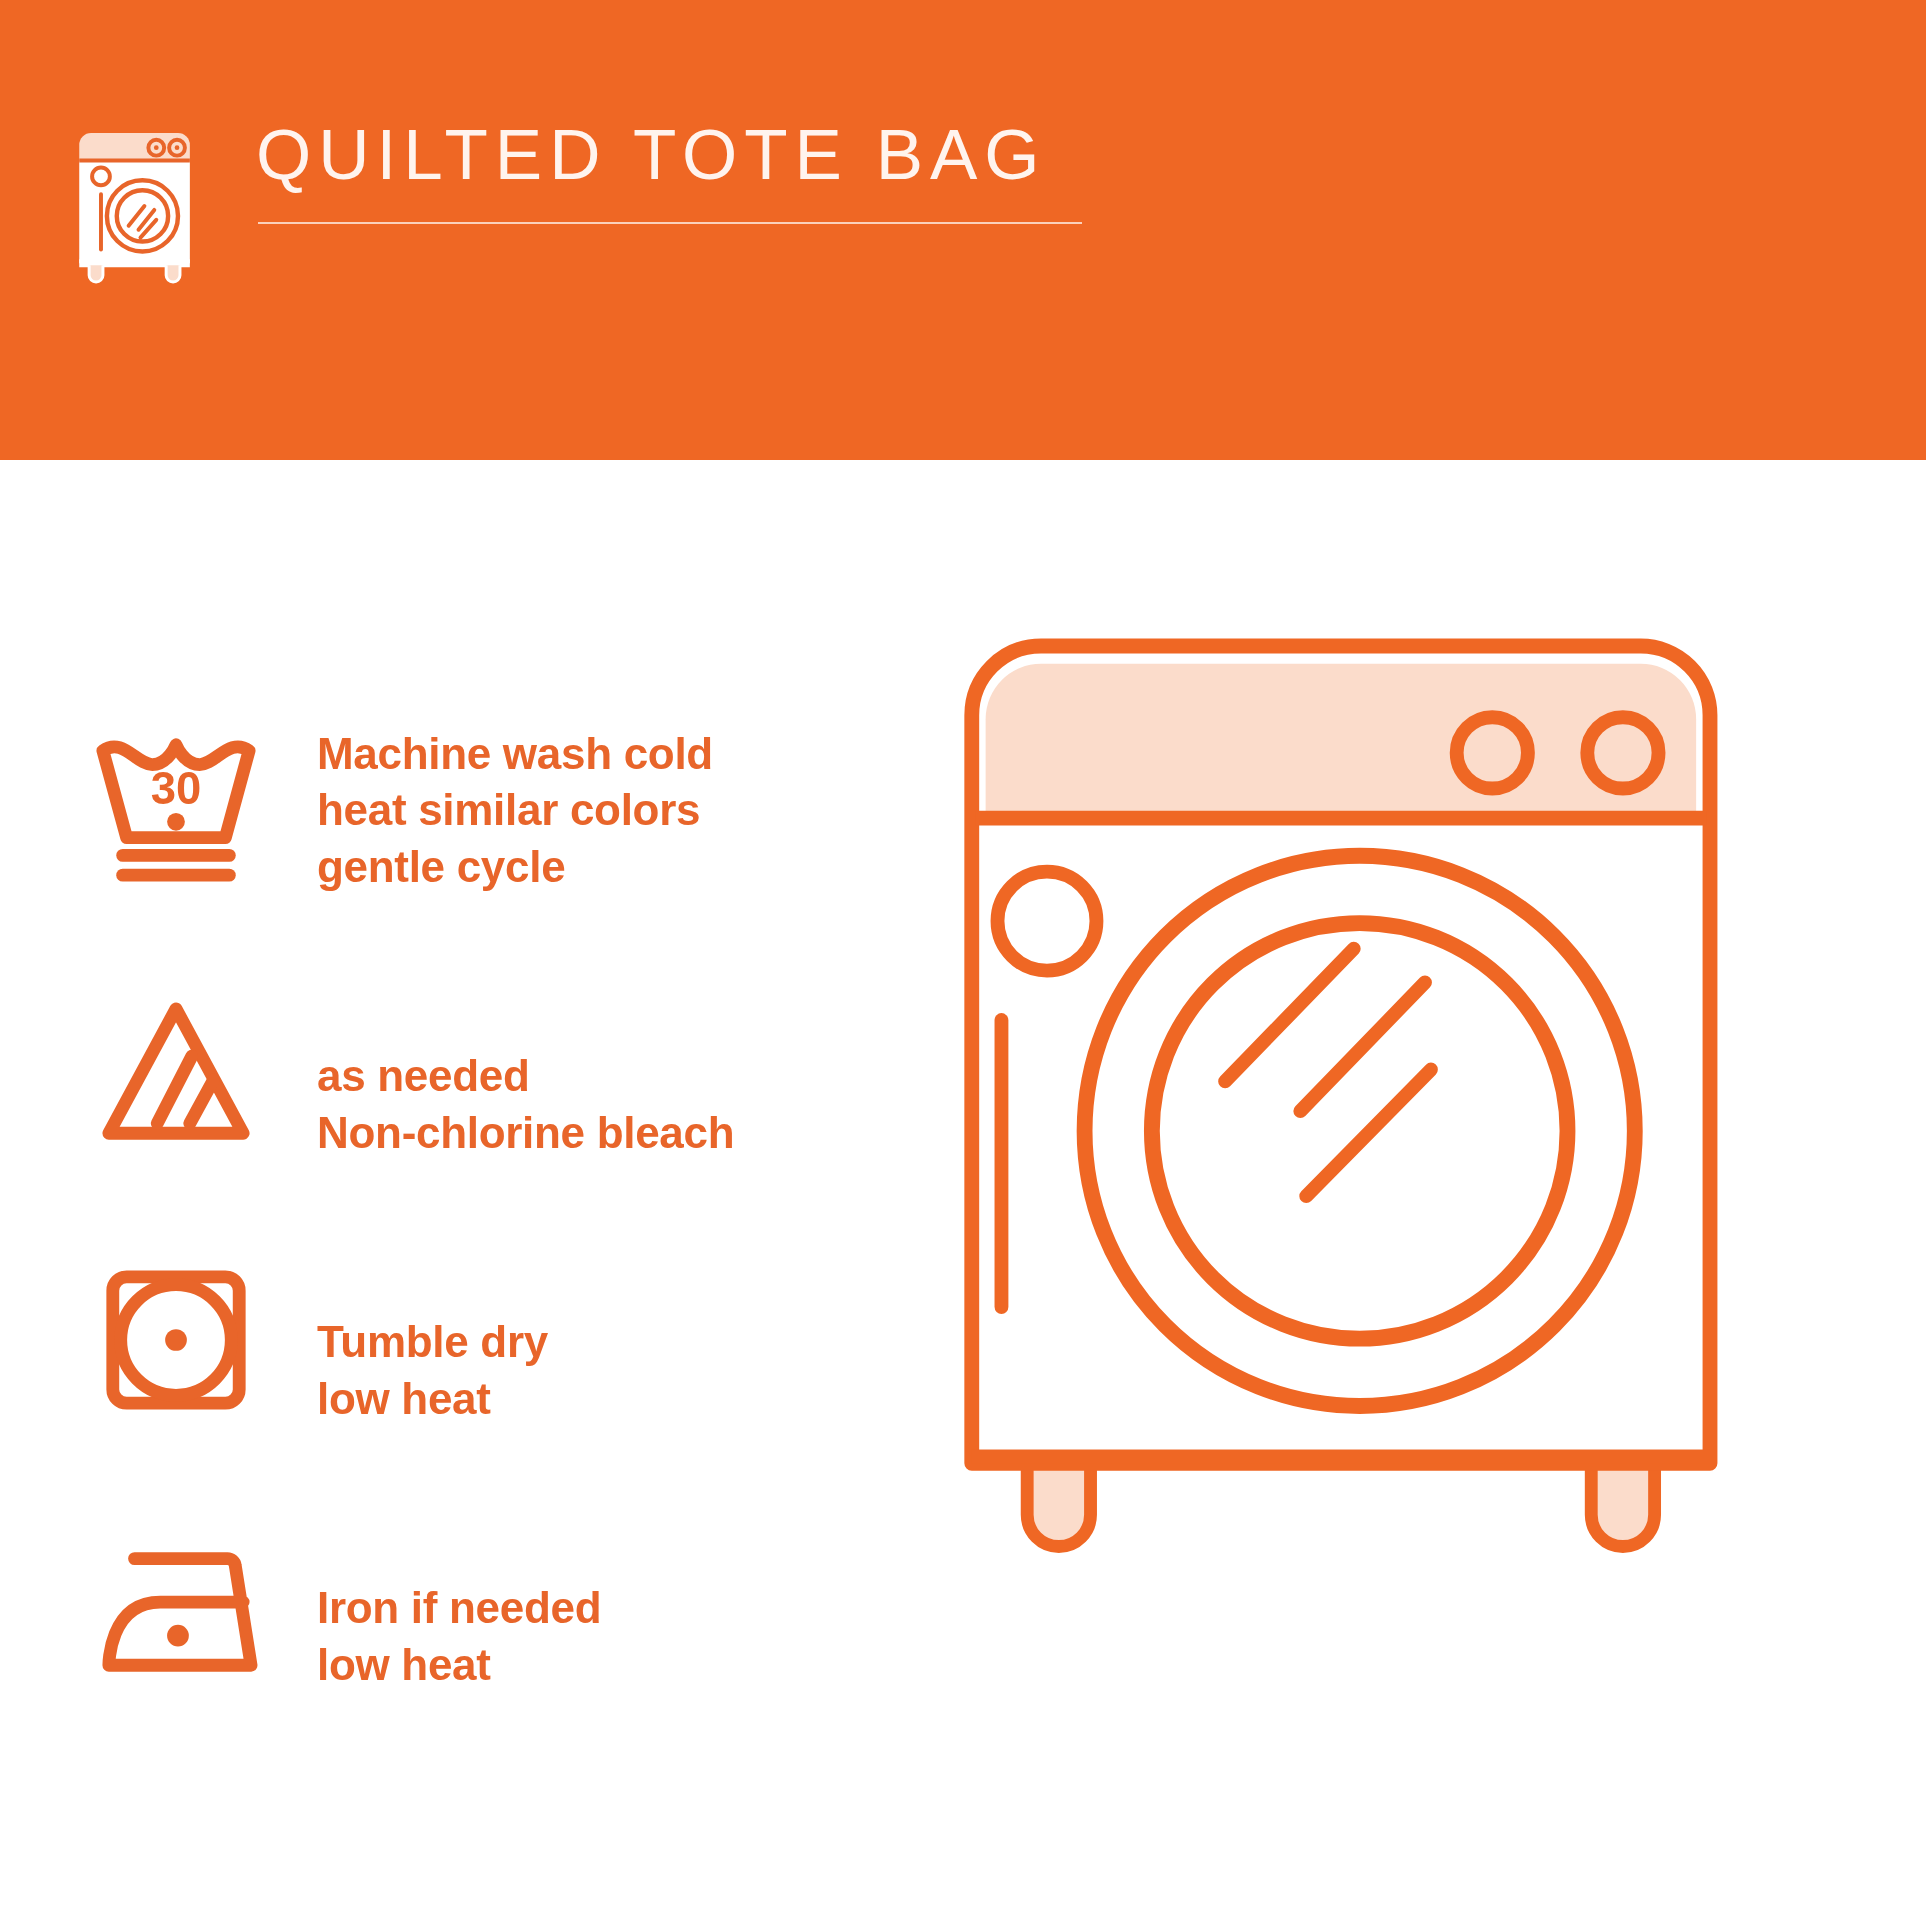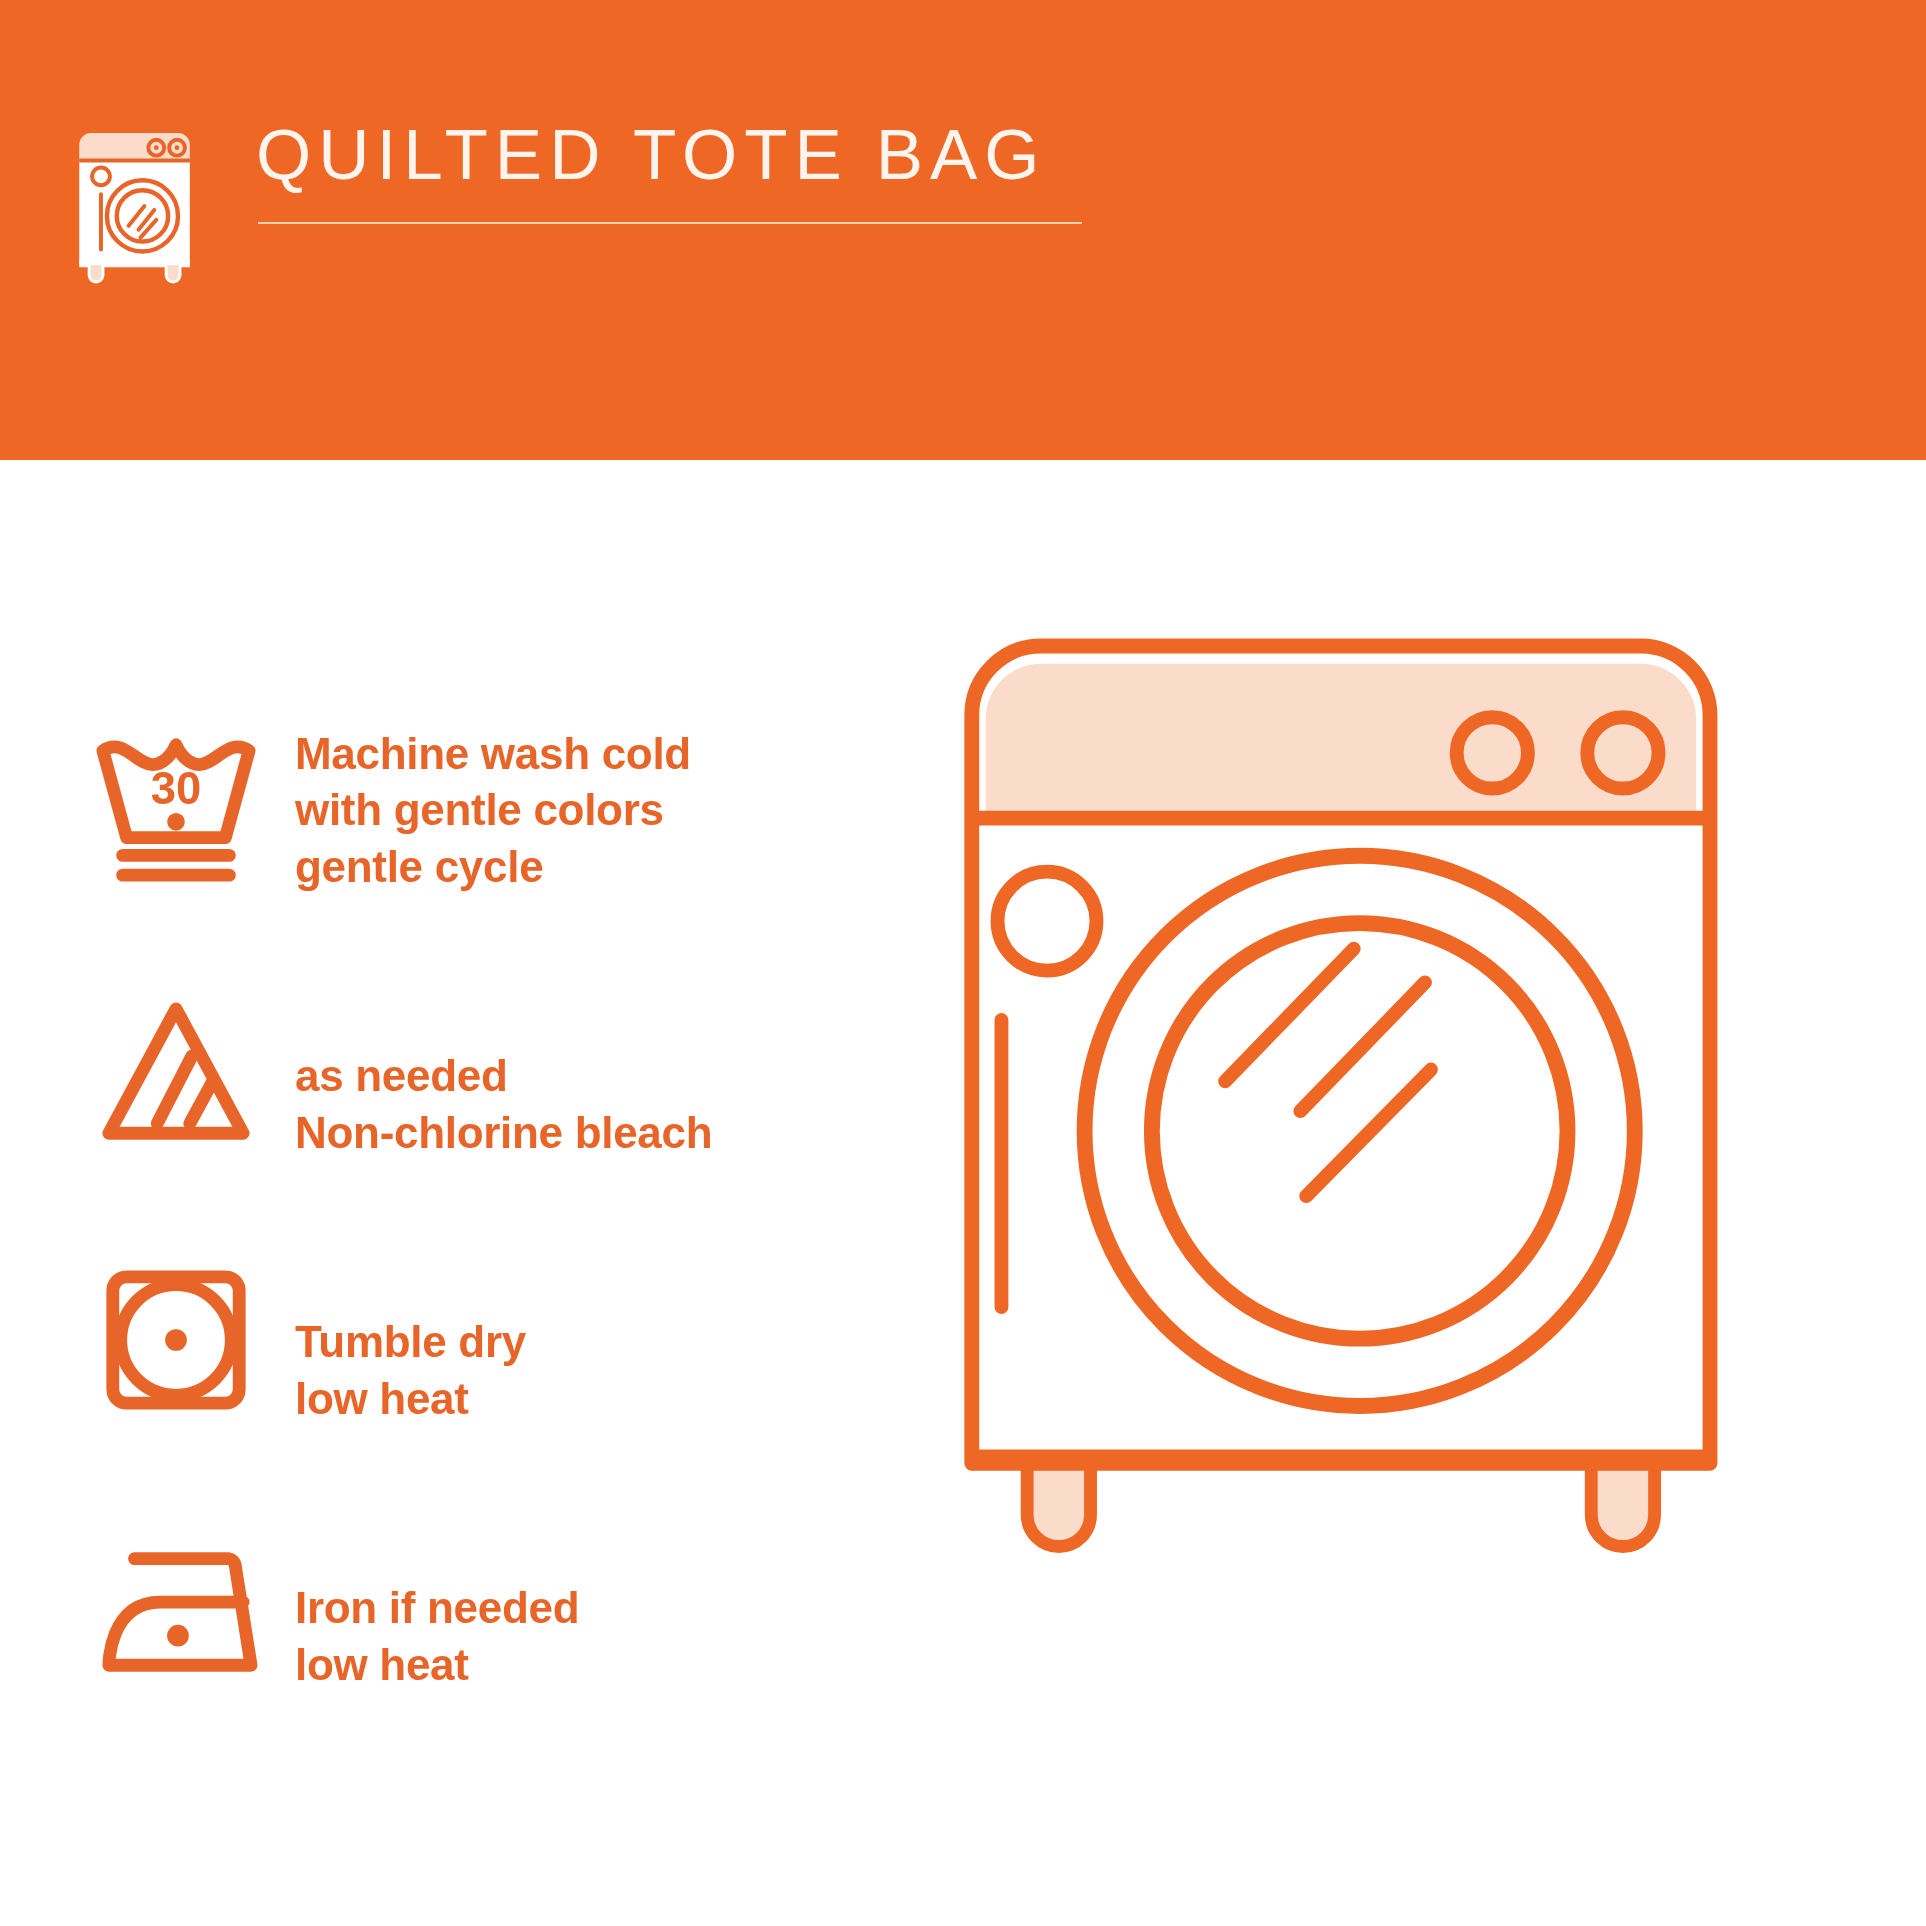--- a/index.html
+++ b/index.html
@@ -90,21 +90,21 @@
   .care-symbol {
     width: 198px;
     height: 174px;
     flex: 0 0 auto;
     display: flex;
     align-items: center;
     justify-content: center;
   }
   .care-symbol svg { display: block; }
   .care-label {
-    margin-left: 20px;
+    margin-left: 42px;
     color: #E8652A;
     font-size: 44px;
     line-height: 1.28;
     font-weight: 700;
     letter-spacing: -0.3px;
     font-family: "Liberation Sans", sans-serif;
   }
   .care-label .ln { display: block; white-space: nowrap; }
 
   
@@ -175,21 +175,21 @@
             <path d="M16 22 C36 8 50 36 66 36 C82 36 90 16 90 16 C90 16 98 36 114 36 C130 36 144 8 164 22 L140 110 L40 110 Z"></path>
             <line x1="36" y1="128" x2="144" y2="128"></line>
             <line x1="36" y1="148" x2="144" y2="148"></line>
           </g>
           <text x="90" y="76" text-anchor="middle" font-family="Liberation Sans, sans-serif" font-size="46" font-weight="700" fill="#E8652A">30</text>
           <circle cx="90" cy="94" r="9" fill="#E8652A"></circle>
         </svg>
       </div>
       <div class="care-label">
         <span class="ln">Machine wash cold</span>
-        <span class="ln">with gentle colors</span>
+        <span class="ln">heat similar colors</span>
         <span class="ln">gentle cycle</span>
       </div>
     </div>
 
     <div class="care-row">
       <div class="care-symbol">
         <svg viewBox="0 0 180 160" width="178" height="158" aria-hidden="true">
           <g fill="none" stroke="#E8652A" stroke-width="13" stroke-linecap="round" stroke-linejoin="round">
             <path d="M90 14 L158 140 L22 140 Z"></path>
             <line x1="71" y1="130" x2="106" y2="62"></line>

